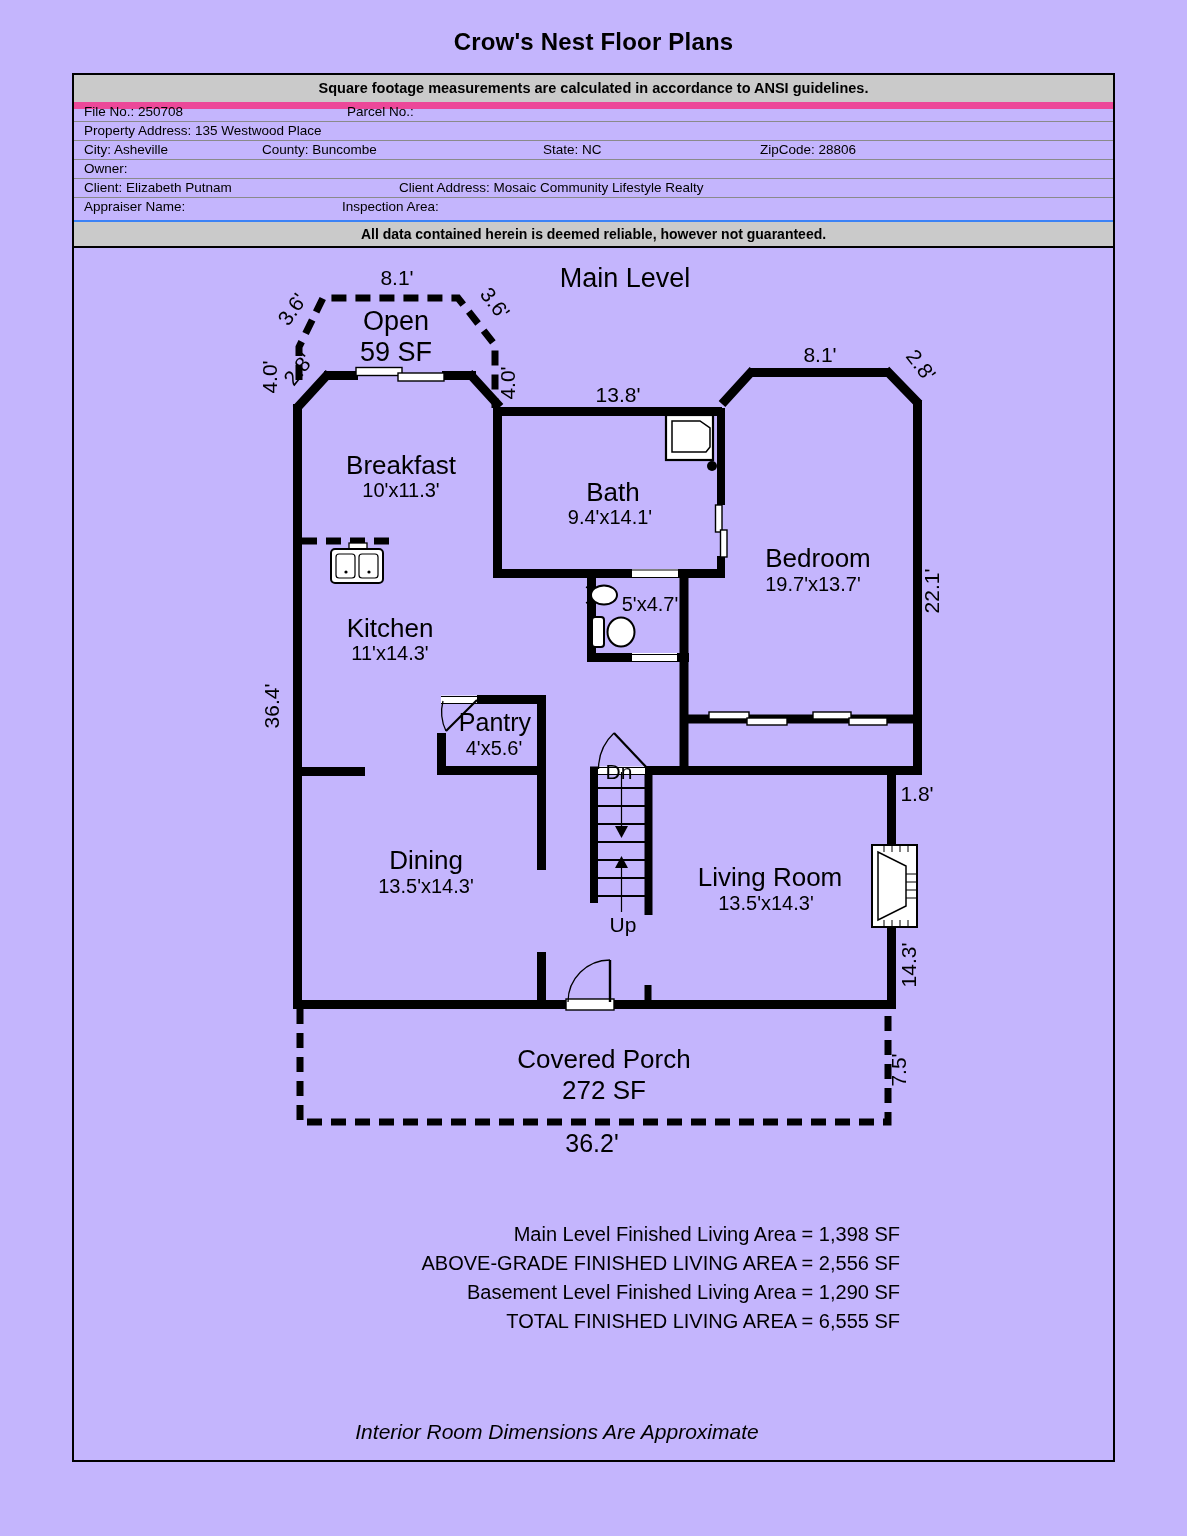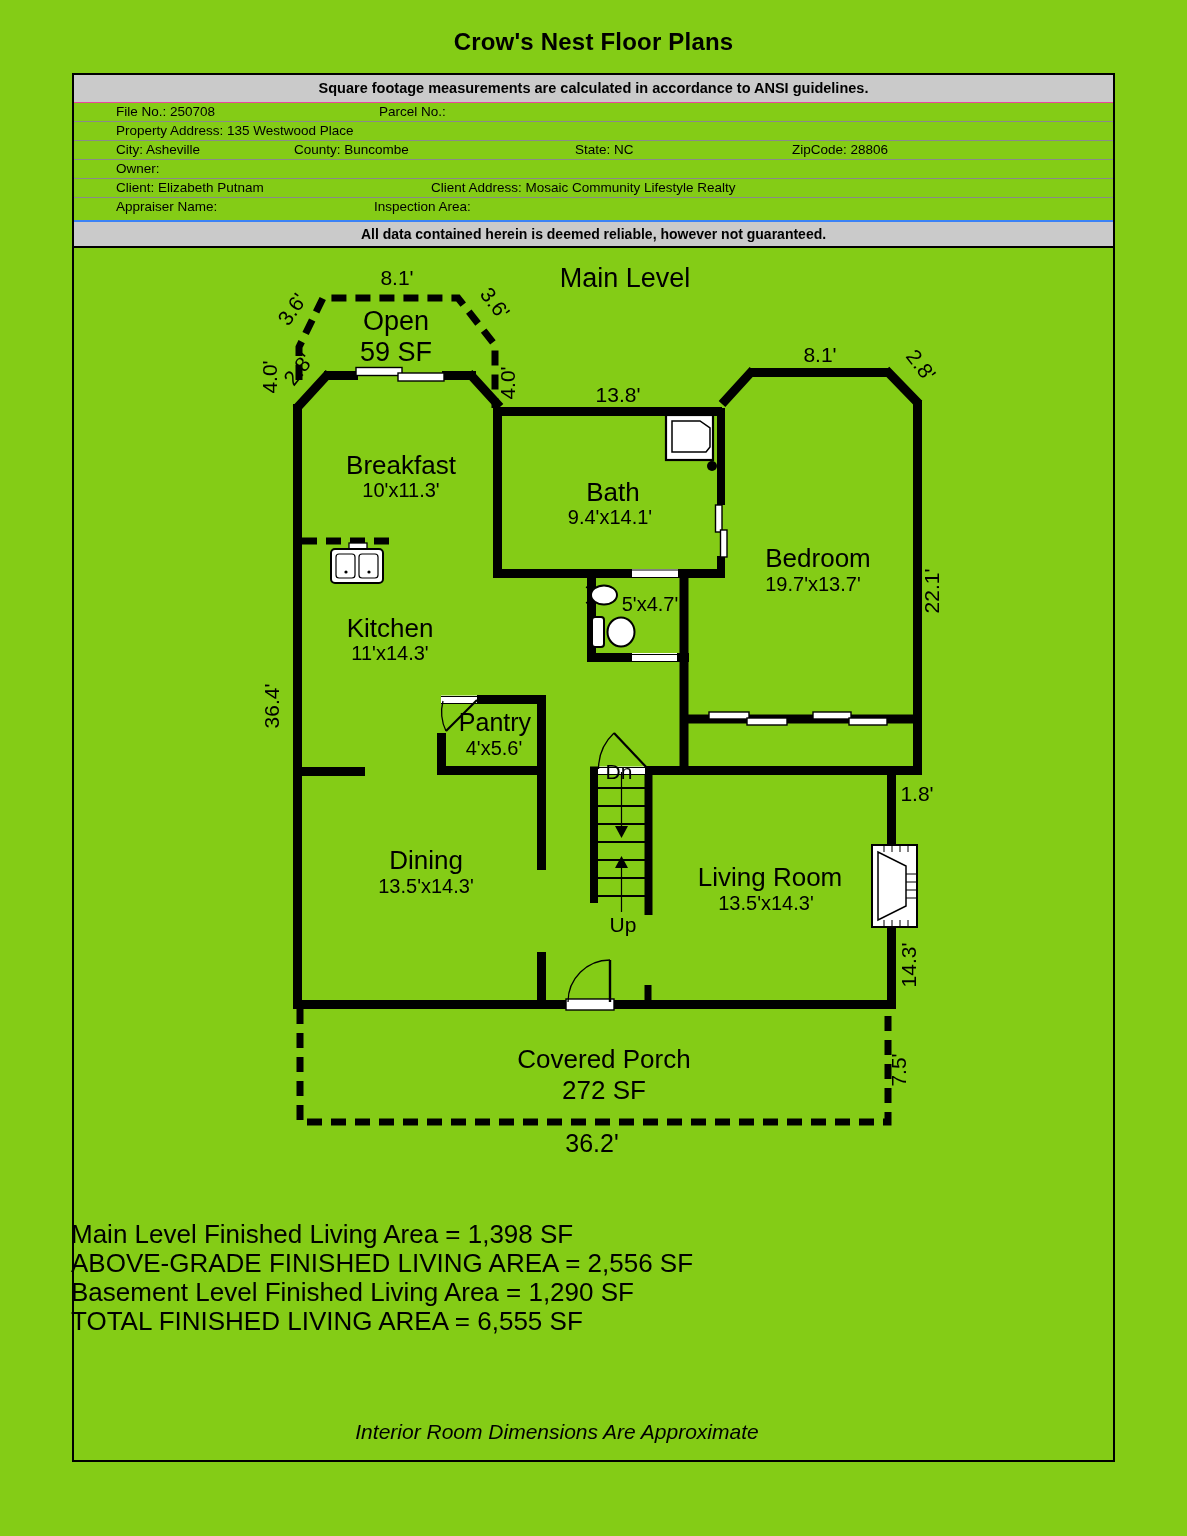--- a/index.html
+++ b/index.html
@@ -1,36 +1,36 @@
 <!DOCTYPE html>
 <html><head>
 <meta charset="utf-8">
 <style>
   html,body{margin:0;padding:0;background:#fff;}
-  #page{position:relative;width:1187px;height:1536px;background:#84cc16;
+  #page{position:relative;width:1187px;height:1536px;background:#c4b5fd;
         font-family:"Liberation Sans",sans-serif;color:#000;overflow:hidden;}
   .title{position:absolute;left:0;top:28px;width:1187px;text-align:center;
          font-size:24px;font-weight:bold;letter-spacing:.2px;}
   #docbox{position:absolute;left:72px;top:73px;width:1039px;height:1385px;
           border:2px solid #000;}
   .graybar{position:absolute;left:0;width:100%;background:#cacaca;text-align:center;
            font-weight:bold;}
-  .banner{top:0;height:27px;line-height:27px;font-size:14.5px;border-bottom:1px solid #ec4899;}
+  .banner{top:0;height:27px;line-height:27px;font-size:14.5px;border-bottom:7px solid #ec4899;}
   .disclaimer{top:145px;height:24px;line-height:24px;font-size:14px;
               border-top:2px solid #3b82f6;border-bottom:2px solid #000;}
   .inforow{position:absolute;left:0;width:100%;height:19px;border-bottom:1px solid #8a8a8a;}
-  .cell{position:absolute;top:0;font-size:13.5px;line-height:19px;white-space:nowrap;margin-left:32px;}
+  .cell{position:absolute;top:0;font-size:13.5px;line-height:19px;white-space:nowrap;}
   #plansvg{position:absolute;left:60px;top:250px;}
   text{font-family:"Liberation Sans",sans-serif;fill:#000;}
   .room{font-size:26px;}
   .roomdim{font-size:20px;}
   .dim{font-size:21px;}
   .big{font-size:27px;}
-  #summary{position:absolute;left:71px;top:1220px;width:811px;
-           font-size:26px;line-height:29px;}
+  #summary{position:absolute;left:89px;top:1220px;width:811px;text-align:right;
+           font-size:20px;line-height:29px;}
   #note{position:absolute;left:157px;top:1420px;width:800px;text-align:center;font-size:21px;font-style:italic;}
   #footer{position:absolute;left:157px;top:1490px;width:800px;text-align:center;font-size:13px;}
 </style>
 </head>
 <body>
 
 <div id="page">
 
   <div class="title">Crow's Nest Floor Plans</div>
 

